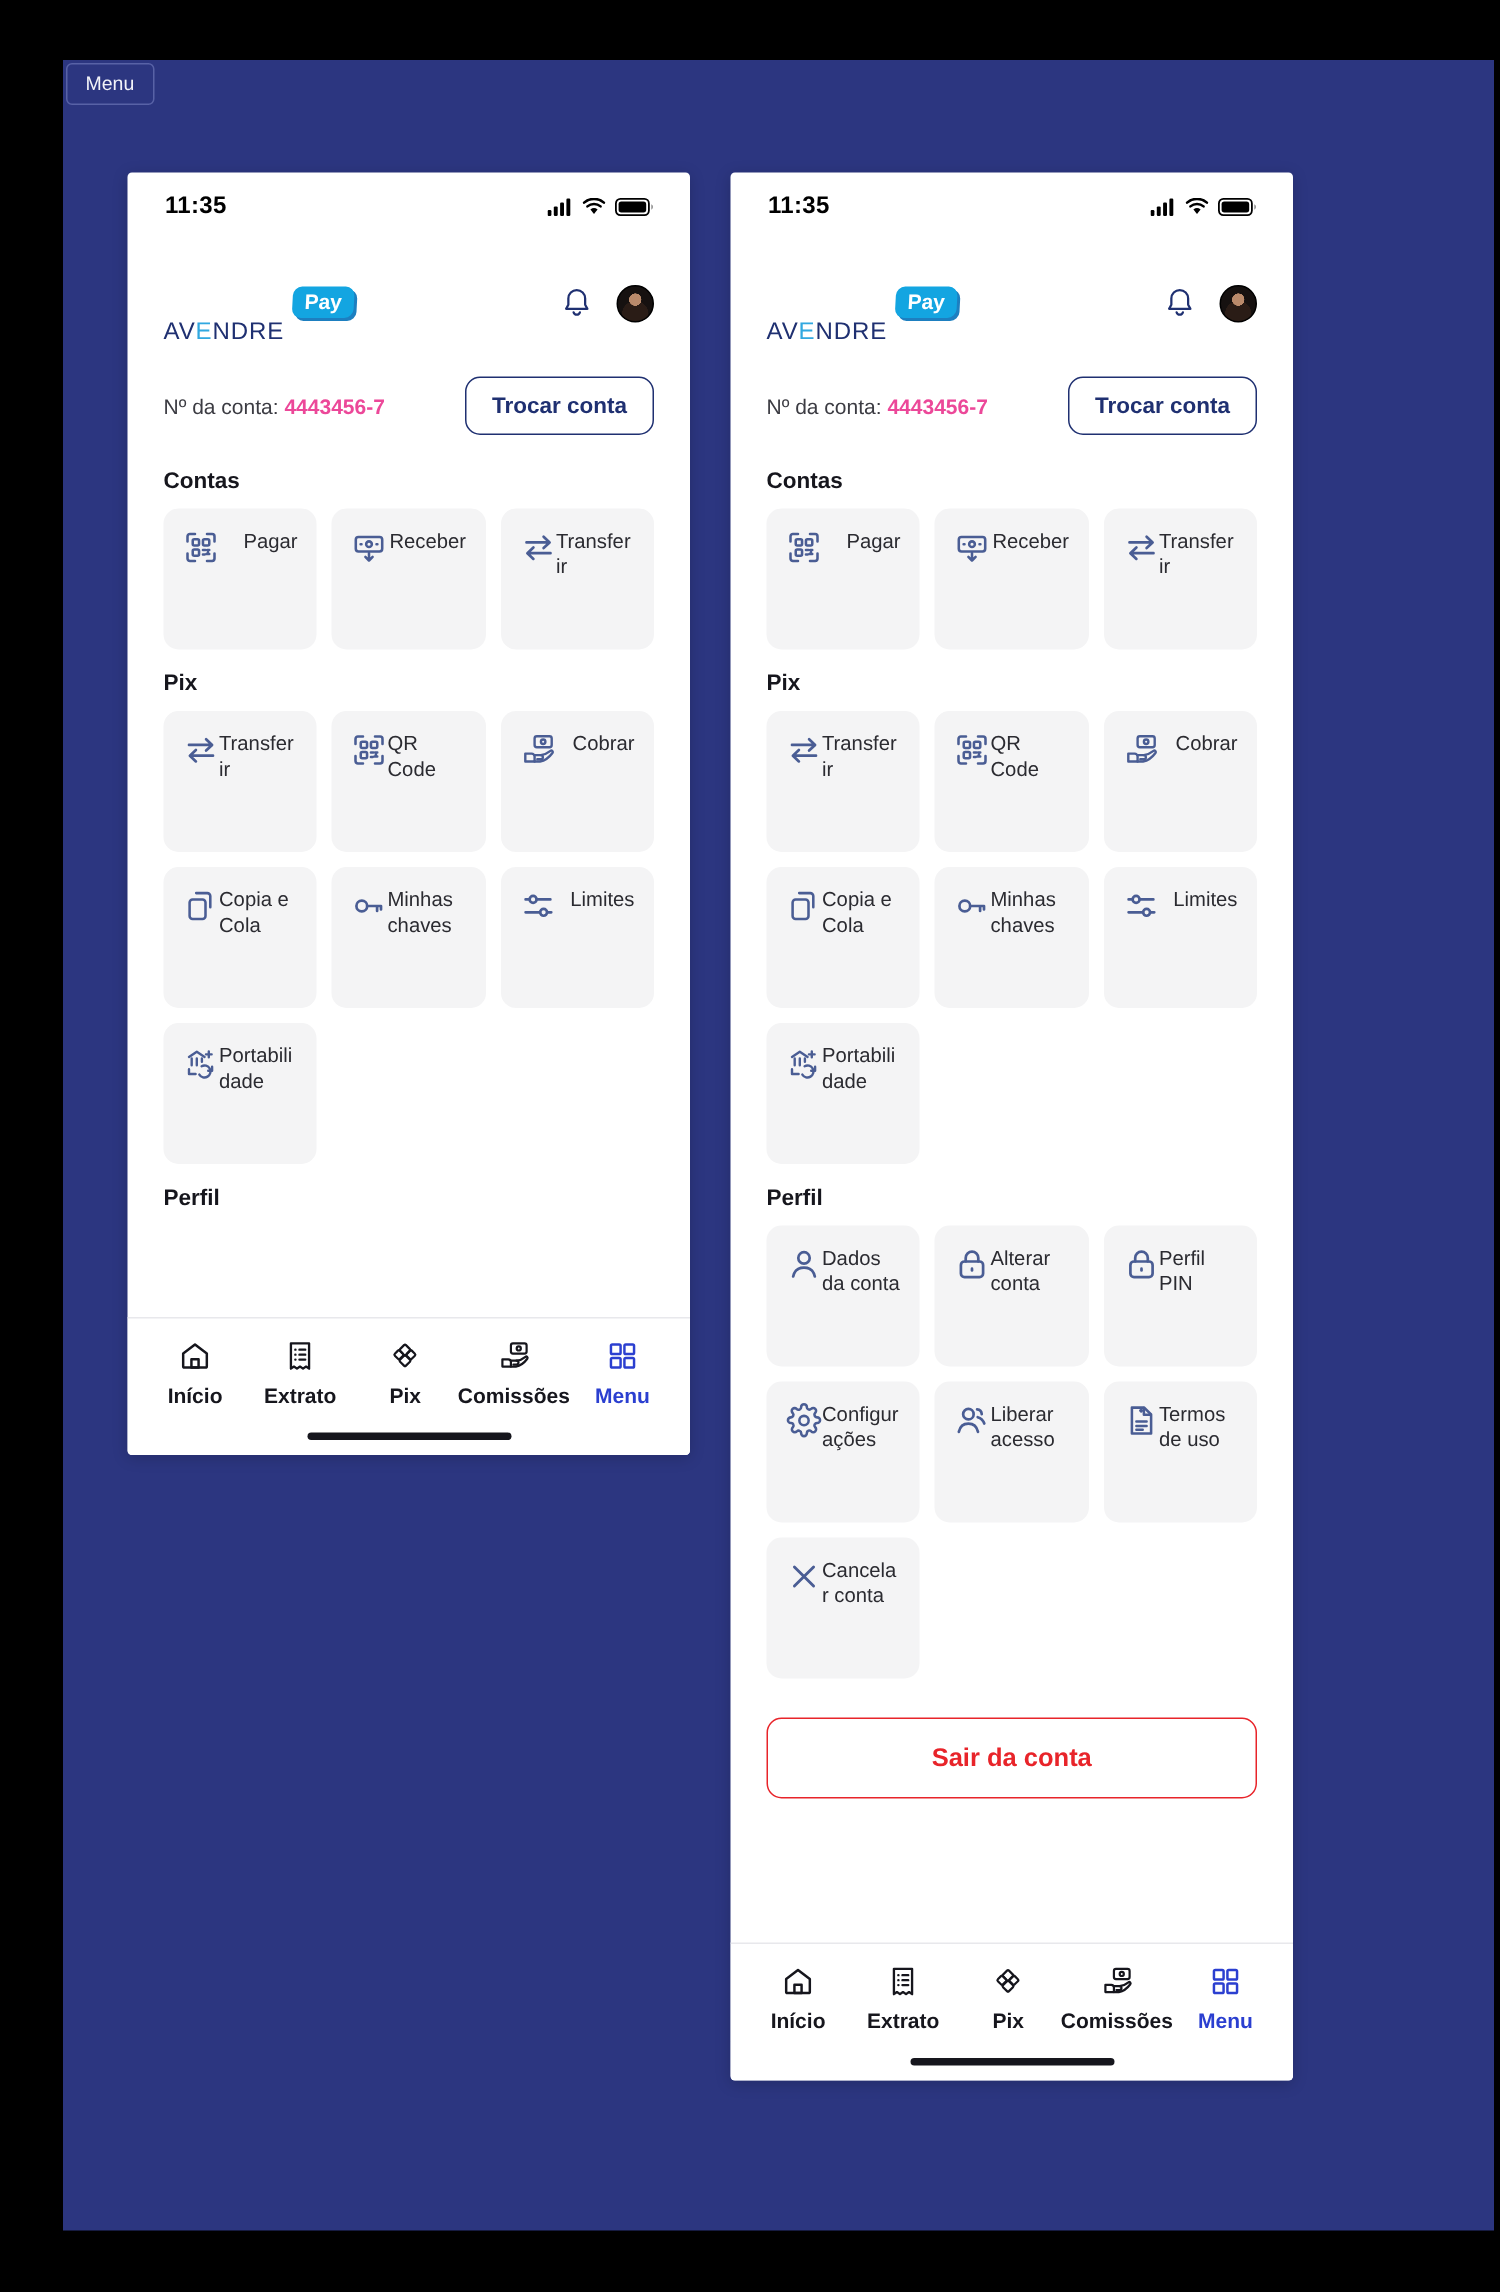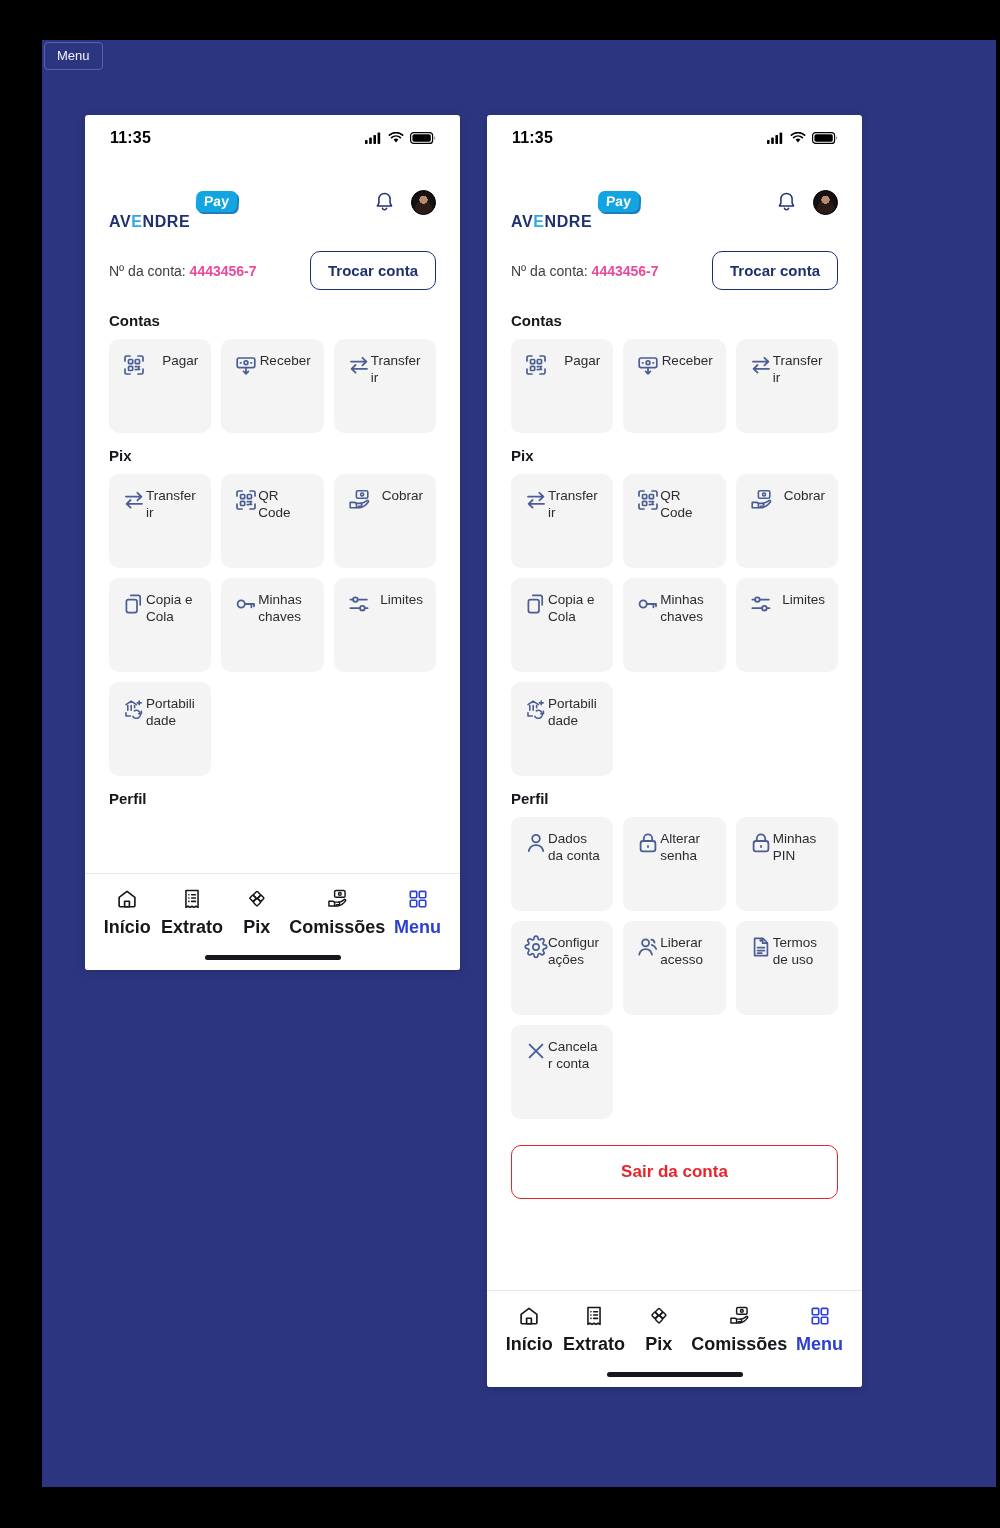--- a/index.html
+++ b/index.html
@@ -66,21 +66,21 @@
   .app-header {
     flex: 0 0 auto;
     display: flex;
     align-items: center;
     justify-content: space-between;
     padding: 12px 24px 10px 24px;
   }
   .logo { display: flex; align-items: center; }
   .logo-word {
     font-size: 16px;
-    font-weight: bold;
+    font-weight: normal;
     letter-spacing: 0.6px;
     color: #1f3071;
     margin-top: 40px;
   }
   .logo-word .lit { color: #31a8e0; }
   .logo-badge {
     margin-left: 6px;
     background: #13a5e1;
     color: #ffffff;
     font-size: 14px;
@@ -184,21 +184,21 @@
   .nav-item {
     flex: 1;
     display: flex;
     flex-direction: column;
     align-items: center;
     gap: 7px;
     cursor: pointer;
     color: #16161d;
   }
   .nav-item.active { color: #2b3fd0; }
-  .nav-label { font-size: 18px; font-weight: bold; }
+  .nav-label { font-size: 14px; font-weight: bold; }
   .home-indicator {
     flex: 0 0 auto;
     height: 26px;
     display: flex;
     align-items: center;
     justify-content: center;
     background: #fff;
   }
   .home-bar { width: 136px; height: 5px; border-radius: 3px; background: #16161d; }
 
@@ -619,31 +619,31 @@
           <span class="card-label">Dados da conta</span>
         </div>
         <div class="card">
           <span class="card-icon">
             <svg width="24" height="24" viewBox="0 0 24 24" fill="none" stroke="currentColor" stroke-width="1.8" stroke-linecap="round" stroke-linejoin="round">
                 <rect x="4.6" y="10" width="14.8" height="10.4" rx="2.4"></rect>
                 <path d="M7.8 10V7.6a4.2 4.2 0 0 1 8.4 0V10"></path>
                 <path d="M12 14.8v1.2"></path>
               </svg>
           </span>
-          <span class="card-label">Alterar senha</span>
+          <span class="card-label">Alterar conta</span>
         </div>
         <div class="card">
           <span class="card-icon">
             <svg width="24" height="24" viewBox="0 0 24 24" fill="none" stroke="currentColor" stroke-width="1.8" stroke-linecap="round" stroke-linejoin="round">
                 <rect x="4.6" y="10" width="14.8" height="10.4" rx="2.4"></rect>
                 <path d="M7.8 10V7.6a4.2 4.2 0 0 1 8.4 0V10"></path>
                 <path d="M12 14.8v1.2"></path>
               </svg>
           </span>
-          <span class="card-label">Minhas PIN</span>
+          <span class="card-label">Perfil PIN</span>
         </div>
         <div class="card">
           <span class="card-icon">
             <svg width="24" height="24" viewBox="0 0 24 24" fill="none" stroke="currentColor" stroke-width="1.7" stroke-linecap="round" stroke-linejoin="round">
                 <circle cx="12" cy="12" r="3.1"></circle>
                 <path d="M19.1 14.6a1.6 1.6 0 0 0 .3 1.8l.1.1a1.9 1.9 0 1 1-2.7 2.7l-.1-.1a1.6 1.6 0 0 0-1.8-.3 1.6 1.6 0 0 0-1 1.5v.2a1.9 1.9 0 1 1-3.8 0v-.1a1.6 1.6 0 0 0-1-1.5 1.6 1.6 0 0 0-1.8.3l-.1.1a1.9 1.9 0 1 1-2.7-2.7l.1-.1a1.6 1.6 0 0 0 .3-1.8 1.6 1.6 0 0 0-1.5-1h-.2a1.9 1.9 0 1 1 0-3.8h.1a1.6 1.6 0 0 0 1.5-1 1.6 1.6 0 0 0-.3-1.8l-.1-.1a1.9 1.9 0 1 1 2.7-2.7l.1.1a1.6 1.6 0 0 0 1.8.3h.1a1.6 1.6 0 0 0 1-1.5v-.2a1.9 1.9 0 1 1 3.8 0v.1a1.6 1.6 0 0 0 1 1.5 1.6 1.6 0 0 0 1.8-.3l.1-.1a1.9 1.9 0 1 1 2.7 2.7l-.1.1a1.6 1.6 0 0 0-.3 1.8v.1a1.6 1.6 0 0 0 1.5 1h.2a1.9 1.9 0 1 1 0 3.8h-.1a1.6 1.6 0 0 0-1.5 1Z"></path>
               </svg>
           </span>
           <span class="card-label">Configurações</span>
         </div>

